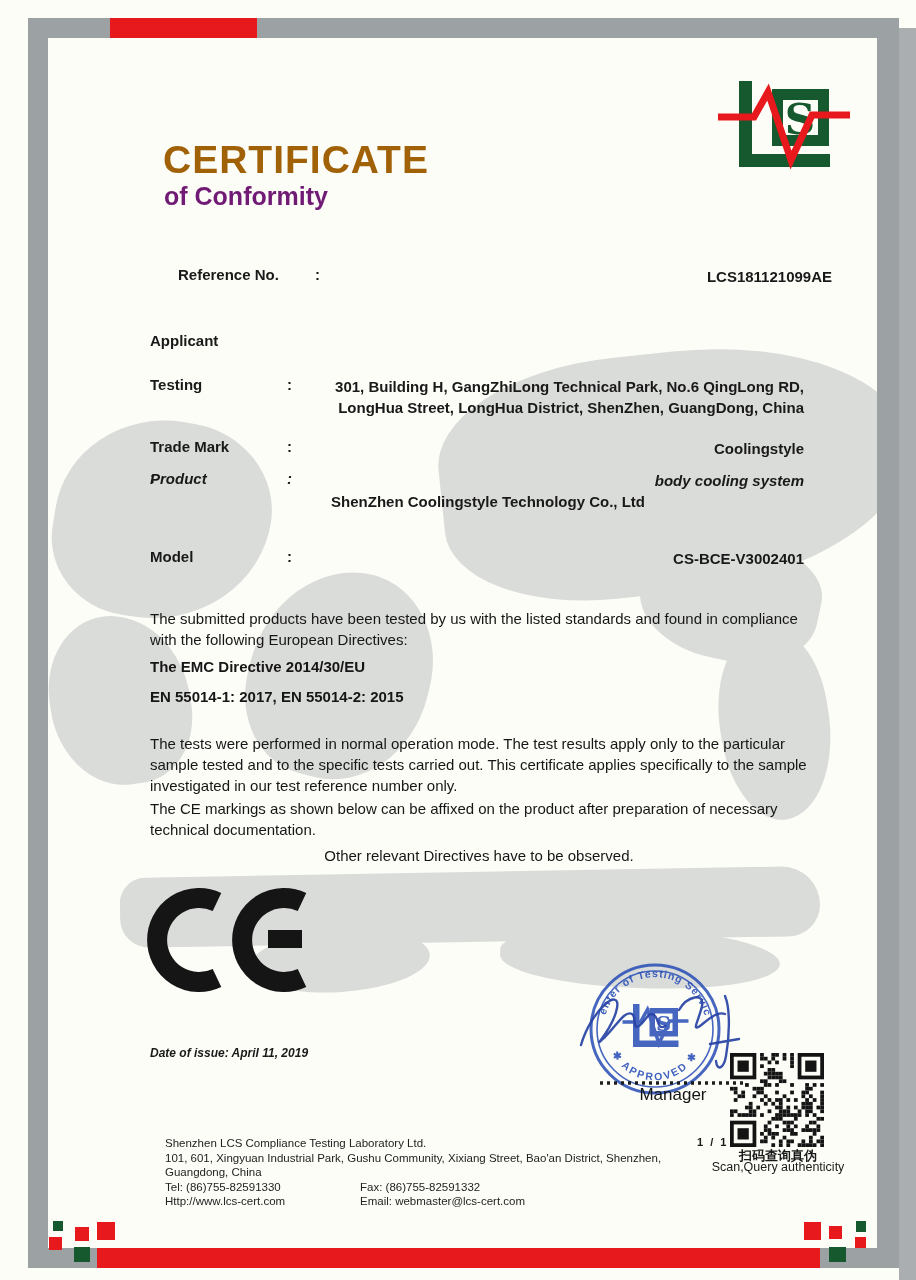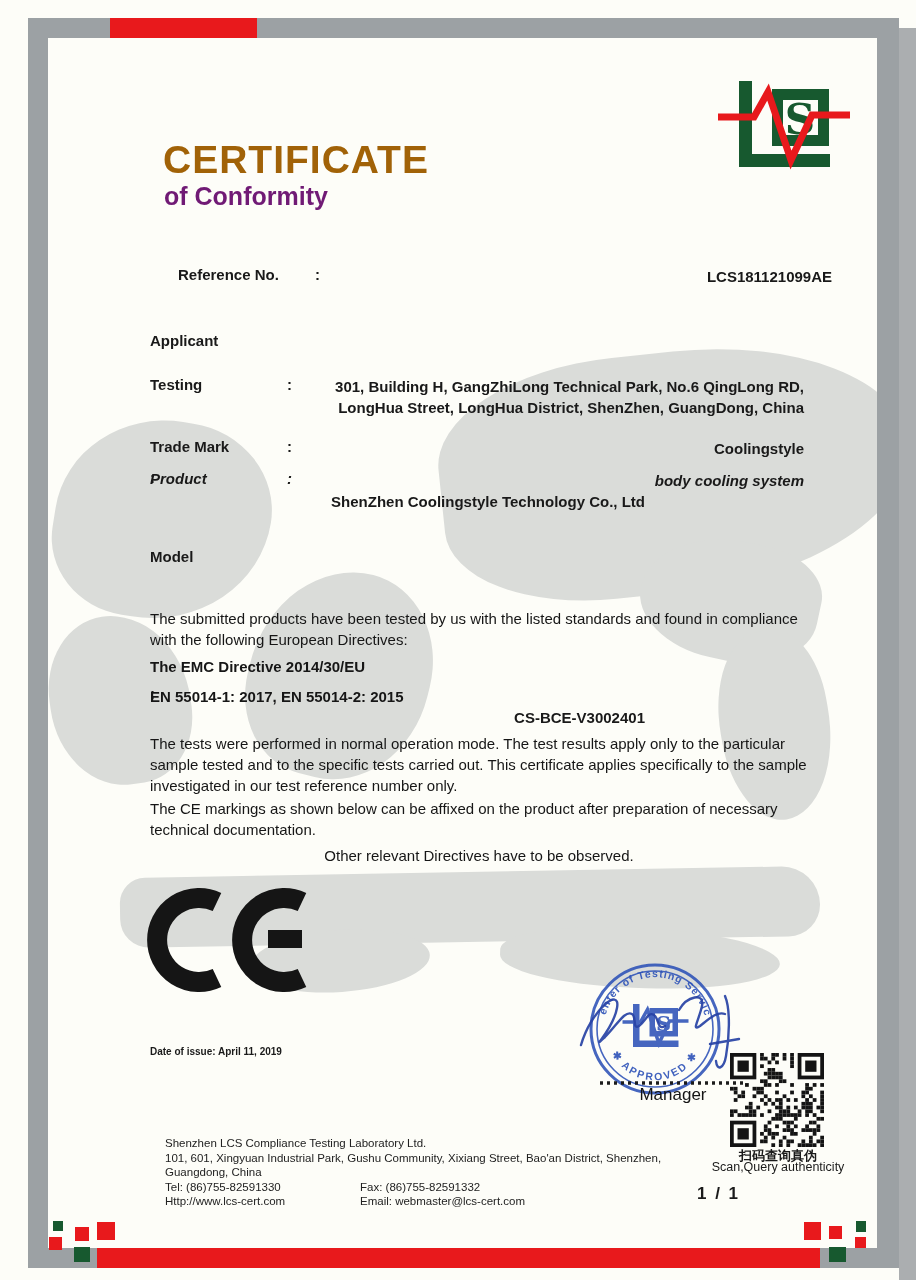--- a/index.html
+++ b/index.html
@@ -18,29 +18,29 @@
   #title-sub{left:164px;top:182px;font-size:25px;font-weight:bold;color:#701a75;}
   
   .field-row{position:absolute;left:150px;display:flex;font-size:15px;font-weight:bold;color:#191919;}
   .field-label{width:137px;flex:0 0 137px;}
   .field-colon{width:22px;flex:0 0 22px;}
   .field-value{width:495px;line-height:21px;text-align:right;}
   
   .para{position:absolute;left:150px;width:658px;font-size:15px;line-height:21px;color:#161616;}
   .bold{font-weight:bold;}
   
-  #date-of-issue{left:150px;top:1046px;font-size:10px;font-weight:bold;}
+  #date-of-issue{left:150px;top:1046px;font-size:12px;font-weight:bold;font-style:italic;}
   
   #footer{left:165px;top:1136px;width:560px;font-size:11.5px;line-height:14.5px;color:#222;}
   .contact-row{display:flex;}
   .contact-left{width:195px;flex:0 0 195px;}
   
   #qr-caption-cn{left:700px;top:1147px;width:156px;text-align:center;font-size:13px;font-weight:bold;}
   #qr-caption-en{left:690px;top:1160px;width:176px;text-align:center;font-size:12.5px;}
-  #page-number{left:697px;top:1184px;font-size:17px;font-weight:bold;letter-spacing:2px;}
+  #page-number{left:697px;top:1136px;font-size:11px;font-weight:bold;letter-spacing:2px;}
   .sq{position:absolute;}
 </style>
 </head>
 <body>
 
 <div id="page">
 
   <div>
     <div class="blob" style="left:440px;top:352px;width:470px;height:240px;border-radius:45% 55% 60% 40%;transform:rotate(-6deg);"></div>
     <div class="blob" style="left:640px;top:540px;width:180px;height:120px;border-radius:60% 40% 50% 50%;transform:rotate(12deg);"></div>
@@ -105,21 +105,21 @@
   <div class="field-row" style="top:438px;">
     <span class="field-label">Trade Mark</span>
     <span class="field-colon">:</span>
     <span class="field-value">Coolingstyle</span>
   </div>
   <div class="field-row" style="top:470px;font-style:italic;">
     <span class="field-label">Product</span>
     <span class="field-colon">:</span>
     <span class="field-value">body cooling system</span>
   </div>
-  <div class="field-row" style="top:548px;flex-direction:column;">
+  <div class="field-row" style="top:548px;">
     <span class="field-label">Model</span>
     <span class="field-colon">:</span>
     <span class="field-value">CS-BCE-V3002401</span>
   </div>
 
   <div class="para" style="top:608px;">The submitted products have been tested by us with the listed standards and found in compliance with the following European Directives:</div>
   <div class="para bold" style="top:656px;">The EMC Directive 2014/30/EU</div>
   <div class="para bold" style="top:686px;">EN 55014-1: 2017, EN 55014-2: 2015</div>
   <div class="para" style="top:733px;">The tests were performed in normal operation mode. The test results apply only to the particular sample tested and to the specific tests carried out. This certificate applies specifically to the sample investigated in our test reference number only.</div>
   <div class="para" style="top:798px;">The CE markings as shown below can be affixed on the product after preparation of necessary technical documentation.</div>

